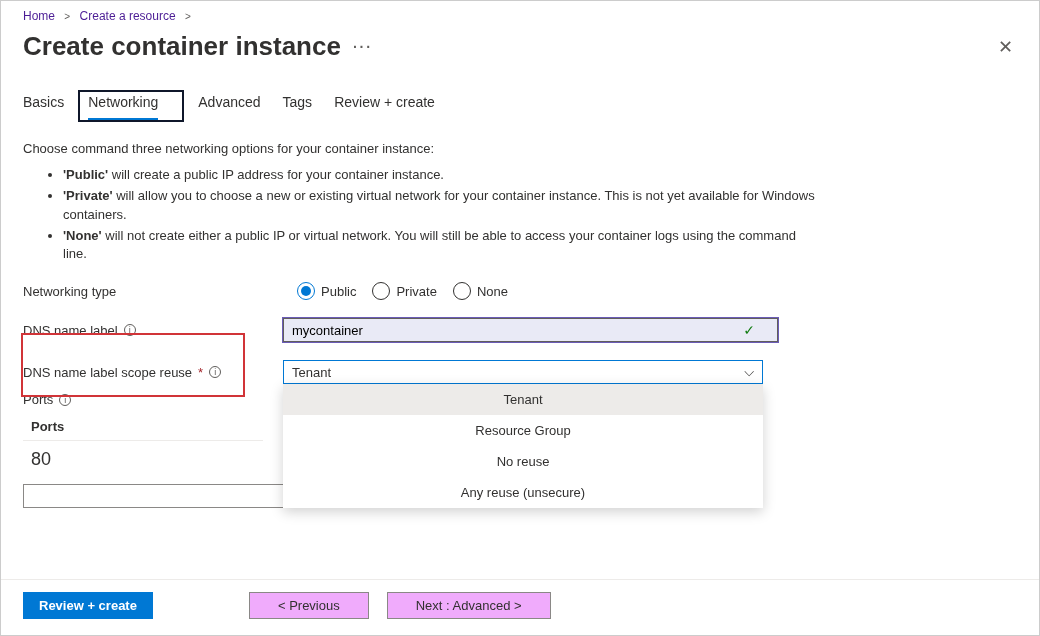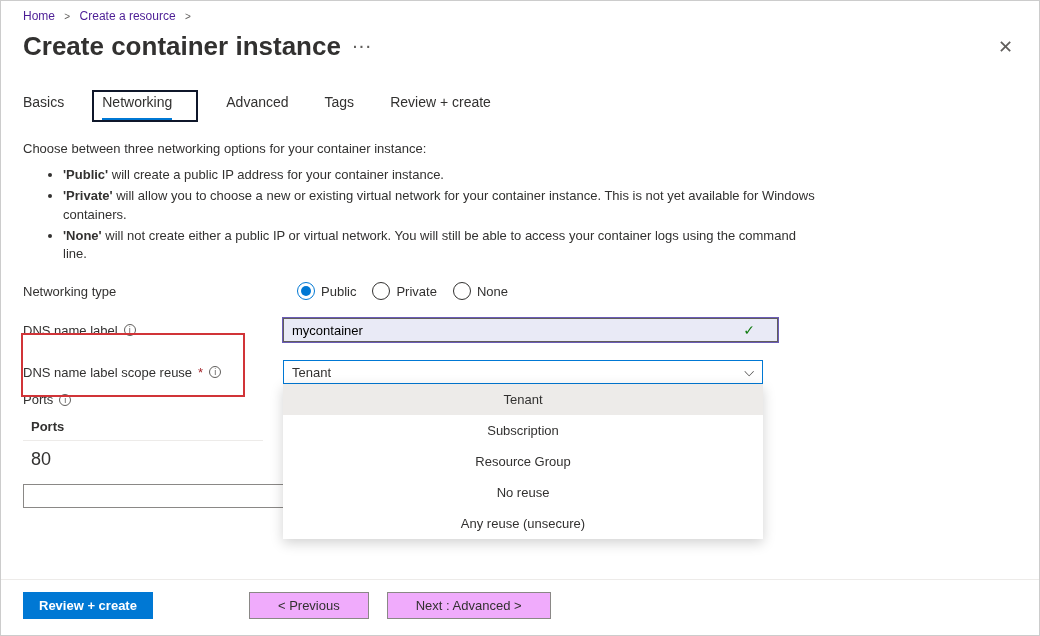--- a/index.html
+++ b/index.html
@@ -30,21 +30,21 @@
   .title {
     font-size: 26px;
     font-weight: 600;
     color: #323130;
     display:flex; align-items:center; gap:12px;
   }
   .title .dots { color:#605e5c; font-size:14px; letter-spacing:2px; }
   .close-x { font-size: 18px; color:#605e5c; cursor:pointer; font-weight:300; padding:4px;}
   .tabs {
     display: flex;
-    gap: 36px;
+    gap: 22px;
     padding: 32px 22px 0 22px;
     border-bottom: 1px solid transparent;
   }
   .tab {
     font-size: 14px;
     color: #323130;
     padding-bottom: 8px;
     cursor: pointer;
     border-bottom: 2px solid transparent;
   }
@@ -177,21 +177,21 @@
   <div class="tab">Basics</div>
   <div class="tab-highlight">
     <div class="tab active">Networking</div>
   </div>
   <div class="tab">Advanced</div>
   <div class="tab">Tags</div>
   <div class="tab">Review + create</div>
 </div>
 
 <div class="body-area">
-  <div class="intro">Choose between three networking options for your container instance:</div>
+  <div class="intro">Choose command three networking options for your container instance:</div>
   <ul class="bullets">
     <li><b>'Public'</b><span> will create a public IP address for your container instance.</span></li>
     <li><b>'Private'</b><span> will allow you to choose a new or existing virtual network for your container instance. This is not yet available for Windows containers.</span></li>
     <li><b>'None'</b><span> will not create either a public IP or virtual network. You will still be able to access your container logs using the command line.</span></li>
   </ul>
 
   <div class="form-row">
     <div class="label-col">Networking type</div>
     <div class="ctrl-col">
       <div class="radio-group">
@@ -230,21 +230,20 @@
       <span class="required">*</span>
       <span class="info-icon">i</span>
     </div>
     <div class="ctrl-col">
       <div class="select-box">
         <span>Tenant</span>
         <span class="chevron">⌵</span>
       </div>
       <div class="dropdown">
         <div class="dd-item sel">Tenant</div>
-        <div class="dd-item">Subscription</div>
         <div class="dd-item">Resource Group</div>
         <div class="dd-item">No reuse</div>
         <div class="dd-item">Any reuse (unsecure)</div>
       </div>
     </div>
   </div>
 
   <div class="ports-section">
     <div class="ports-label">
       <span>Ports</span>

